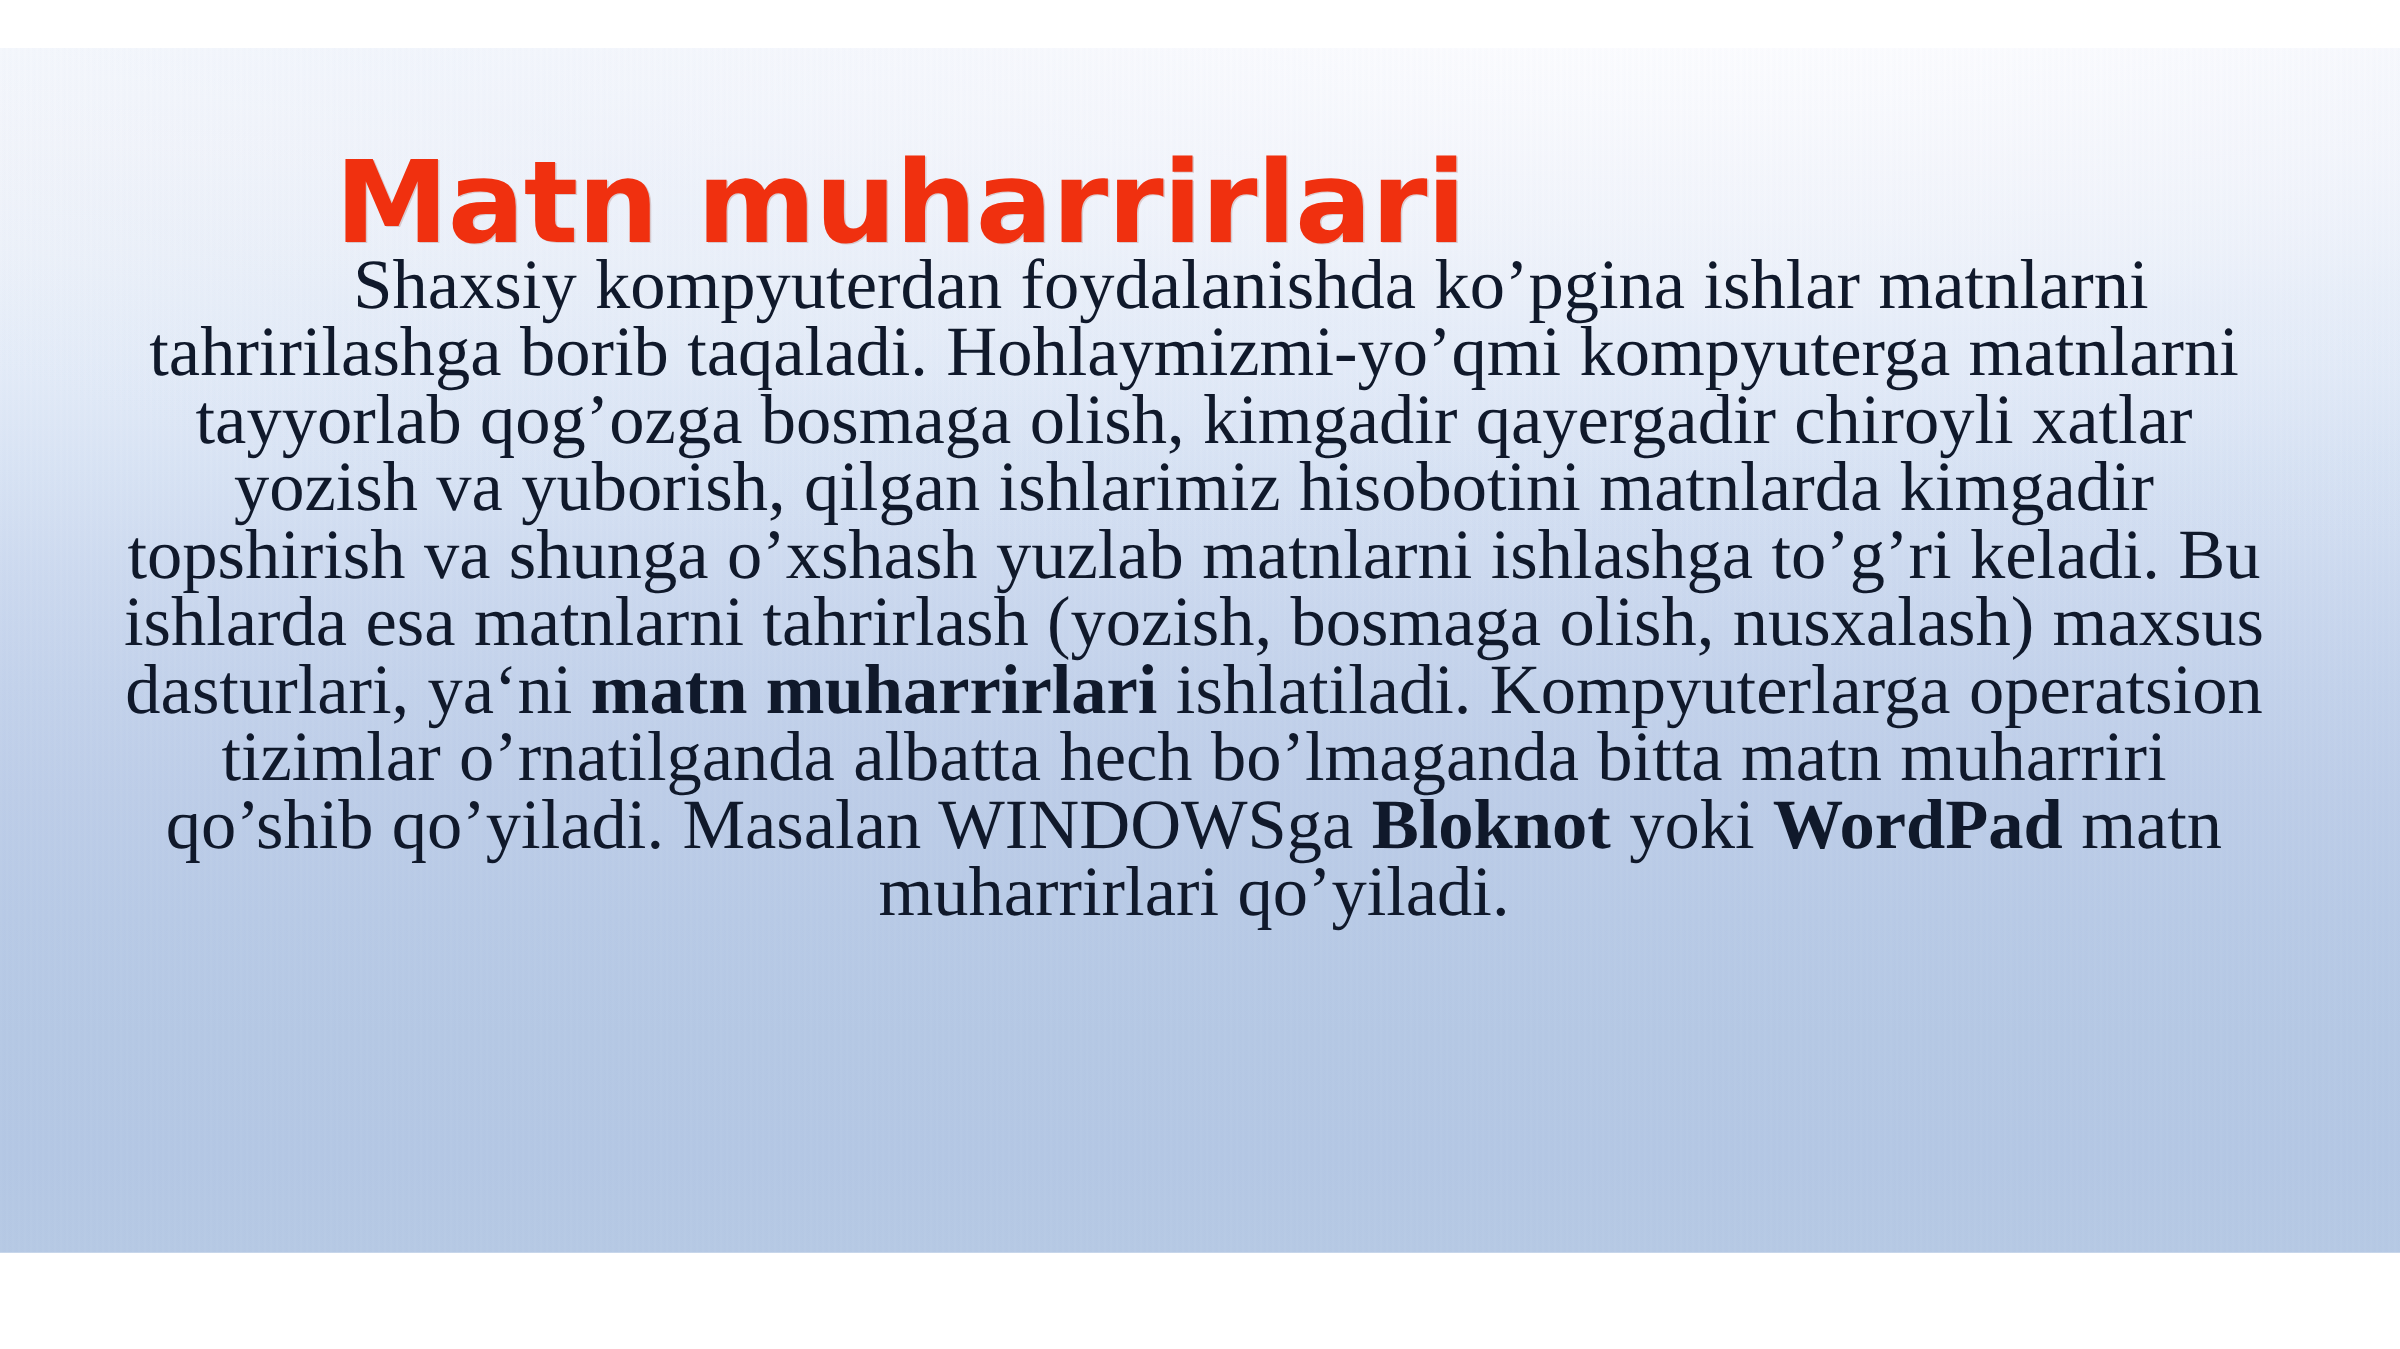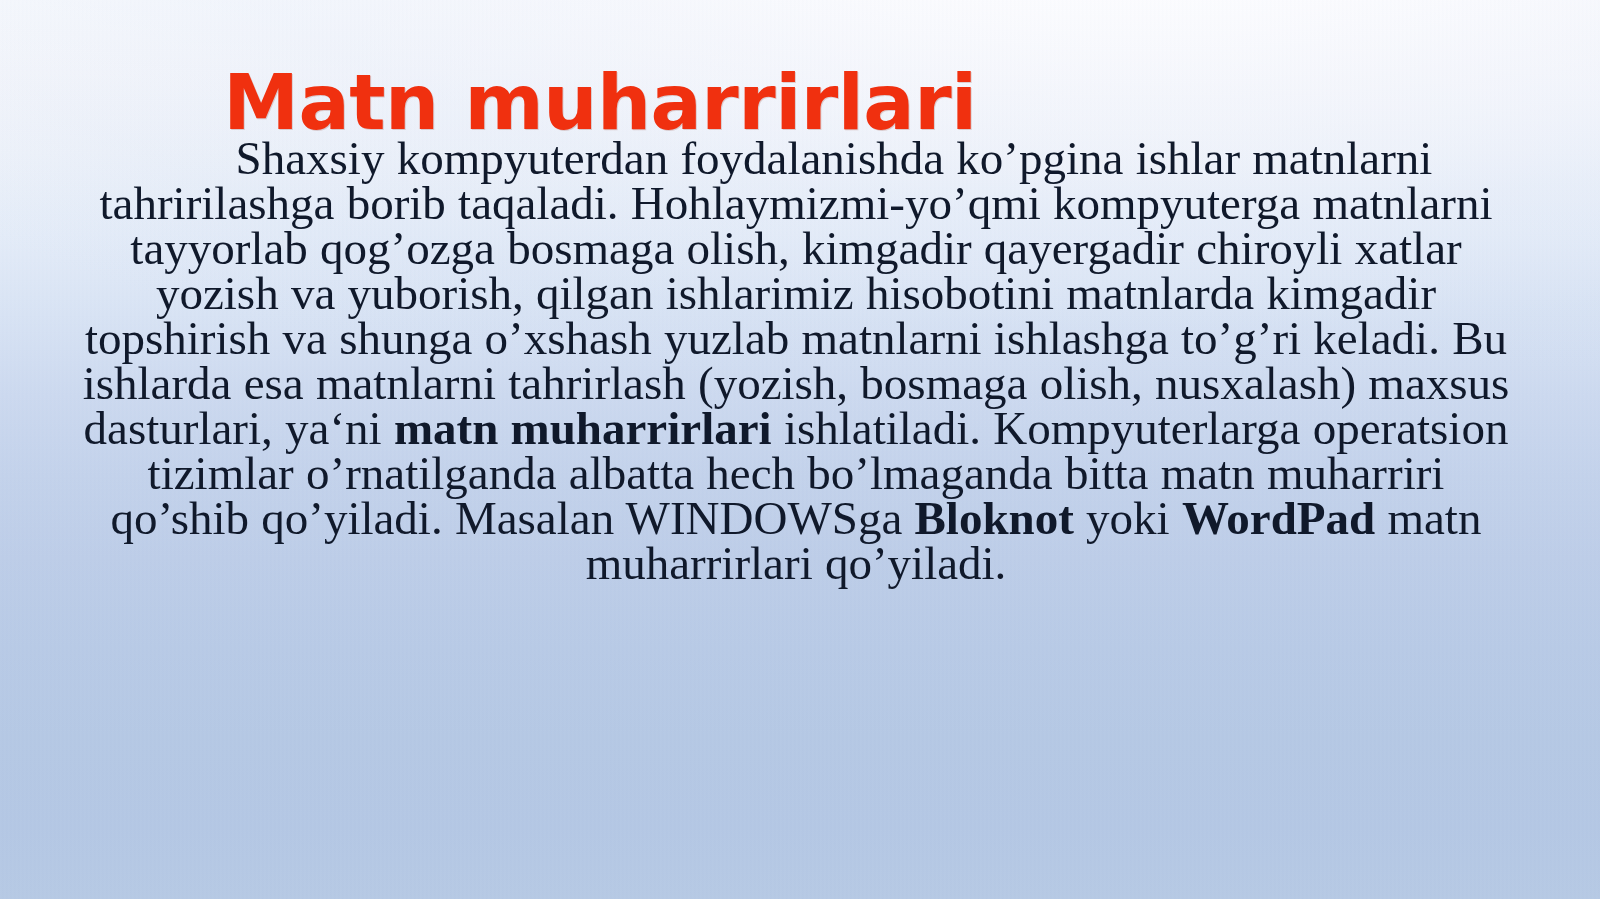--- a/index.html
+++ b/index.html
@@ -9,21 +9,21 @@
   body {
     width: 1600px;
     height: 899px;
     overflow: hidden;
     font-family: "Liberation Serif", "DejaVu Serif", serif;
   }
 
   #slide {
     position: relative;
     width: 1600px;
-    height: 899px;
+    height: 803px;
     box-sizing: border-box;
     background-color: #b4c7e4;
     background-image:
       radial-gradient(140% 95% at 72% -18%,
           rgba(255,255,255,0.98) 0%,
           rgba(253,253,255,0.93) 16%,
           rgba(244,246,252,0.72) 30%,
           rgba(228,235,248,0.40) 44%,
           rgba(206,219,240,0.14) 58%,
           rgba(196,212,236,0.00) 70%),
@@ -34,20 +34,21 @@
           #e4ecf8 26%,
           #d8e3f4 35%,
           #ccd9ef 44%,
           #c3d2eb 53%,
           #bdcde8 62%,
           #b8cae6 72%,
           #b5c8e4 82%,
           #b4c7e4 92%,
           #b6c9e4 100%);
     overflow: hidden;
+    margin-top: 32px;
   }
 
   
   #texture {
     position: absolute;
     inset: 0;
     pointer-events: none;
     background-image:
       repeating-linear-gradient(to right,
         rgba(255,255,255,0.035) 0px,

